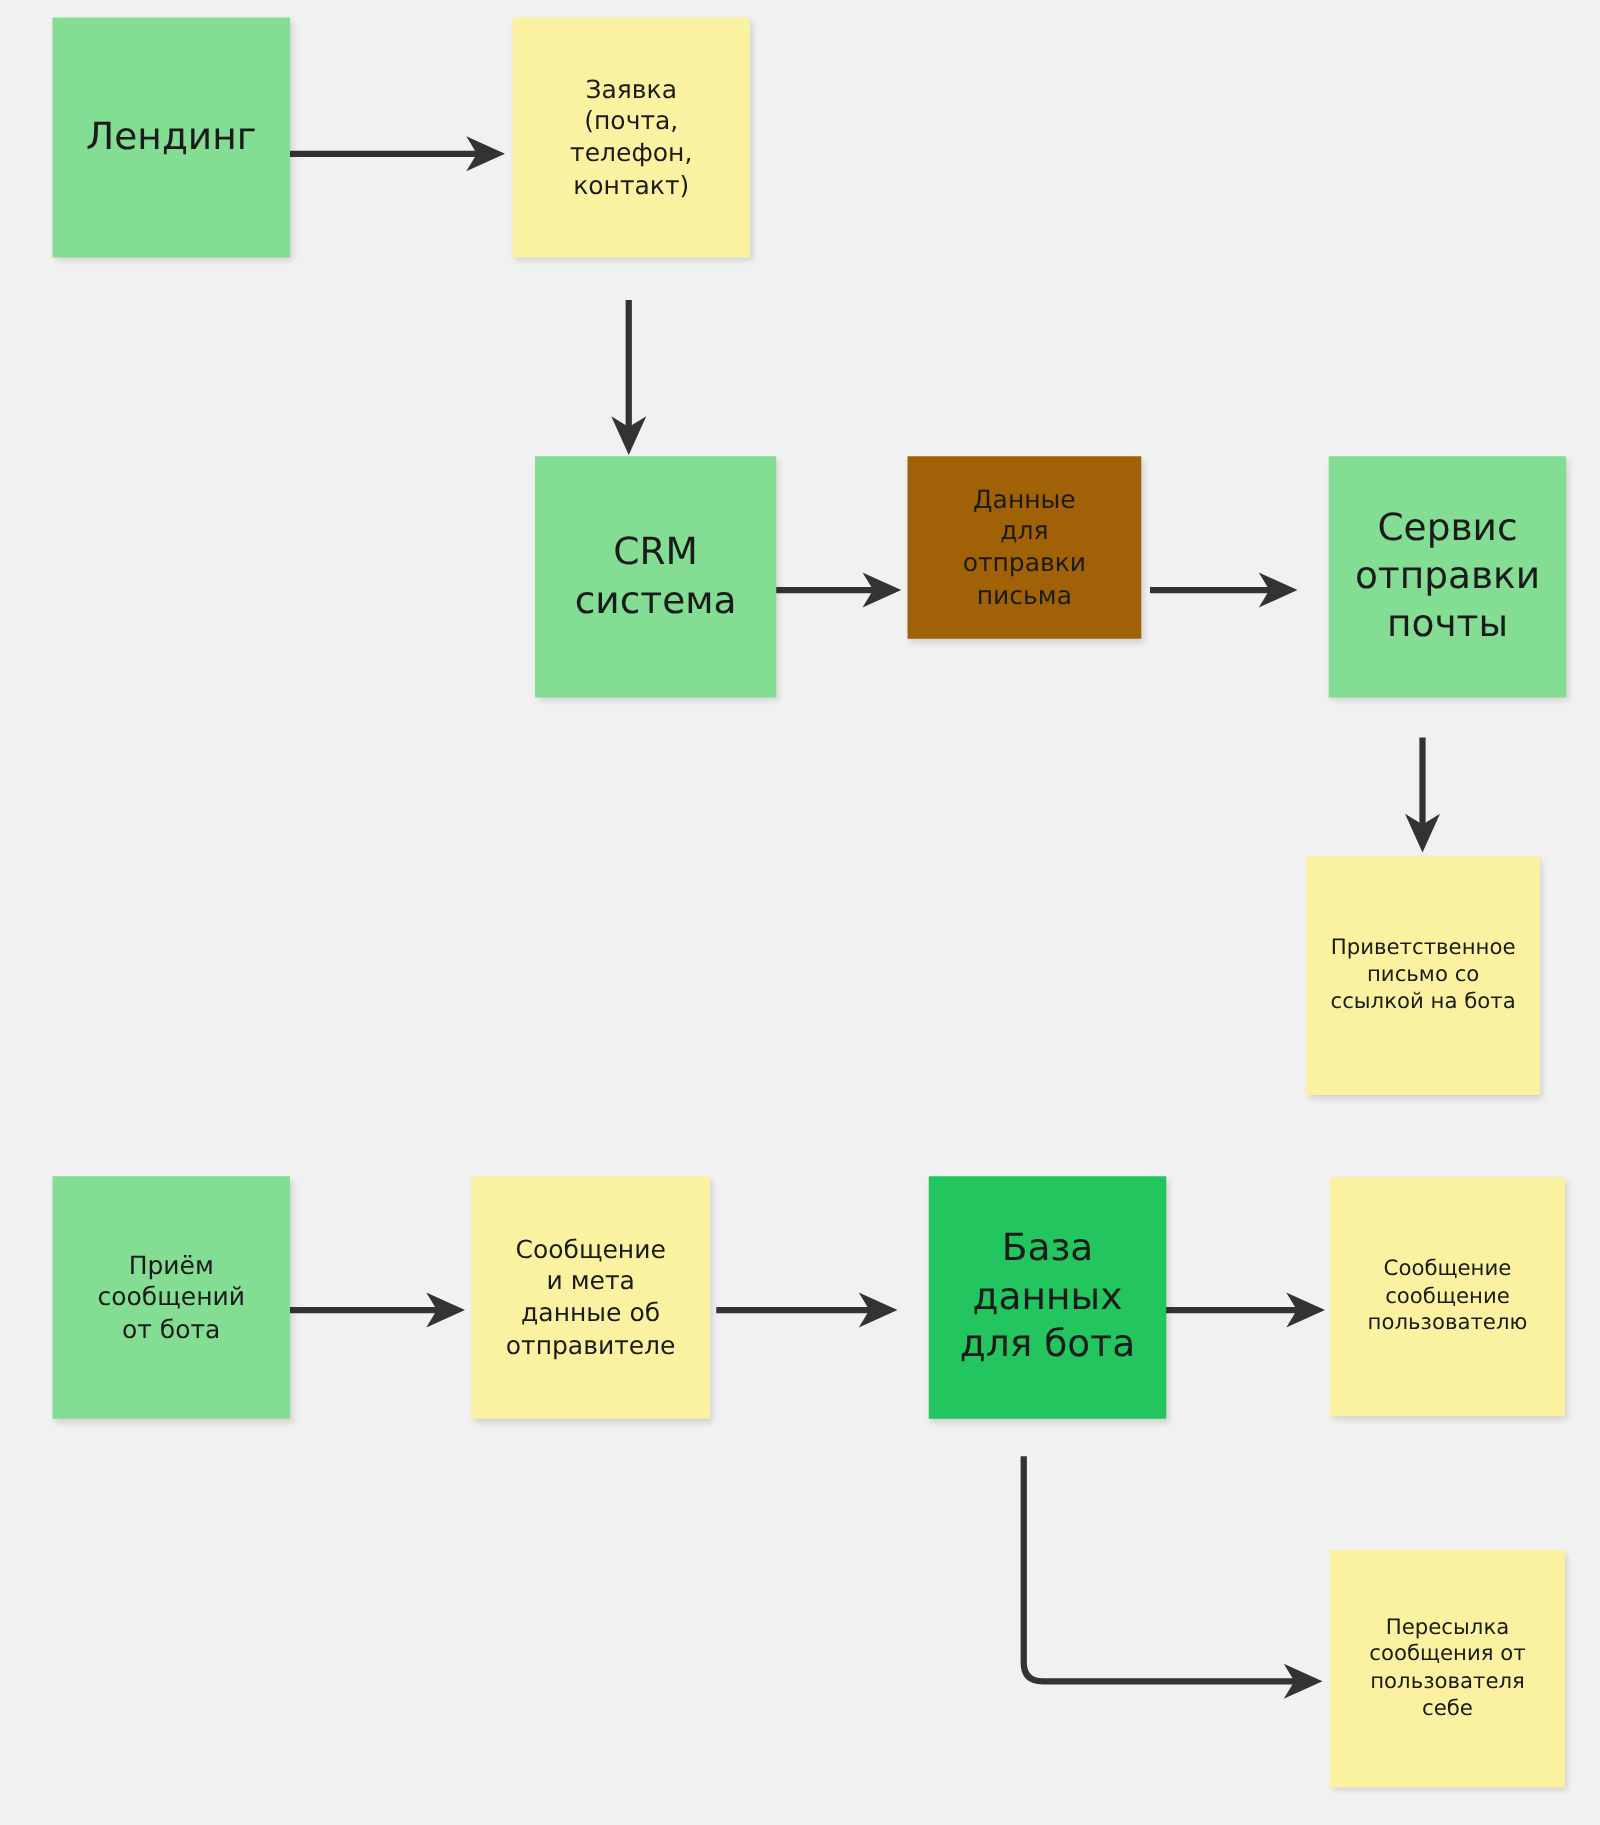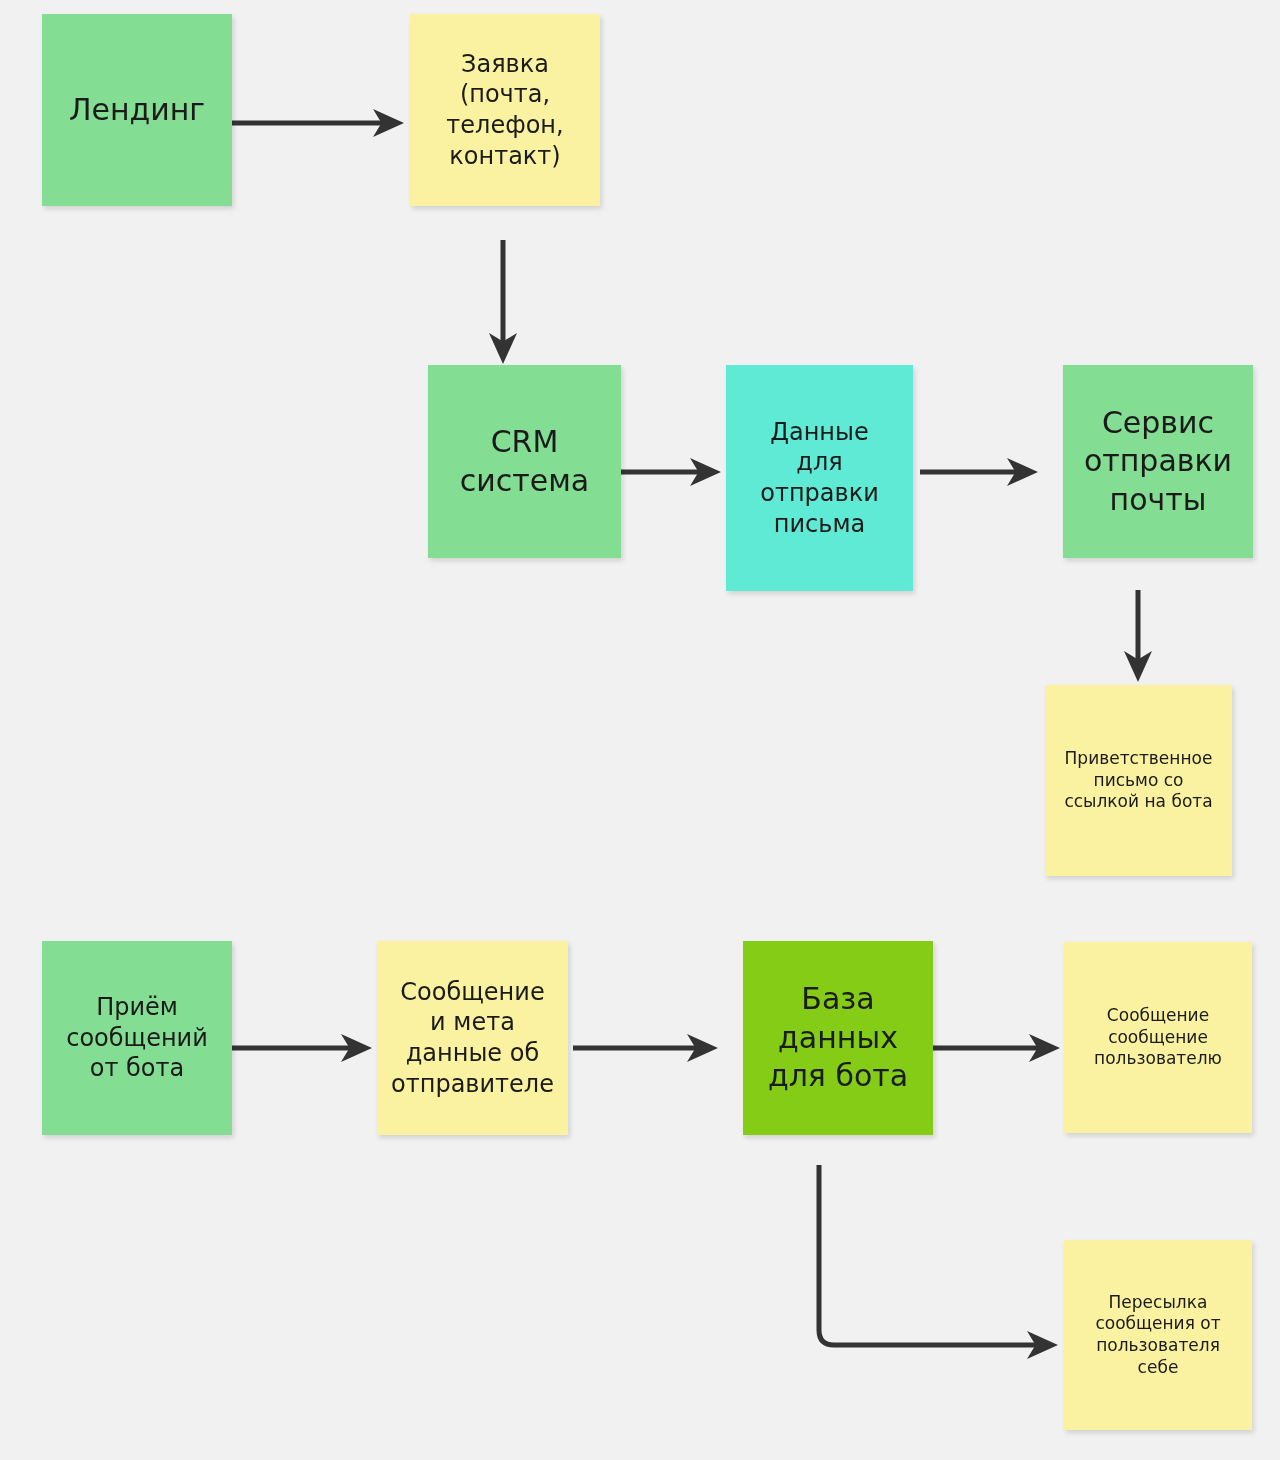--- a/index.html
+++ b/index.html
@@ -36,21 +36,21 @@
     text-align: center;
     color: #1b1b1b;
     line-height: 1.28;
     box-shadow: 2px 3px 5px rgba(0,0,0,0.13);
     padding: 4px 6px;
     white-space: pre-line;
   }
   .node.green { background: #83dd93; margin-left: 21px; }
   .node.yellow { background: #faf2a0; }
   .fs-lg { font-size: 30px; }
-  .fs-md { font-size: 24px; }
+  .fs-md { font-size: 20px; }
   .fs-sm { font-size: 17px; }
 </style>
 </head>
 <body style="background: rgb(241, 241, 241);">
 
 <div id="canvas">
 
   <svg id="edges" viewBox="0 0 1280 1460" width="1280" height="1460">
     <defs>
       <marker id="arrowhead" markerWidth="7" markerHeight="7" refX="4.0" refY="3.0" orient="auto" markerUnits="strokeWidth">
@@ -74,21 +74,21 @@
   <div class="node green fs-lg" style="left: 21px; top: 14px; width: 190px; height: 192px; background: rgb(131, 221, 147); color: rgb(27, 27, 27);">Лендинг</div>
 
   <div class="node yellow fs-md" style="left: 410px; top: 14px; width: 190px; height: 192px; background: rgb(250, 242, 160); color: rgb(27, 27, 27);">Заявка
 (почта,
 телефон,
 контакт)</div>
 
   <div class="node green fs-lg" style="left: 407px; top: 365px; width: 193px; height: 193px; background: rgb(131, 221, 147); color: rgb(27, 27, 27);">CRM
 система</div>
 
-  <div class="node yellow fs-md" style="left: 726px; top: 365px; width: 187px; height: 226px; background: #5eead4; color: rgb(27, 27, 27);">Данные
+  <div class="node yellow fs-md" style="left: 726px; top: 365px; width: 187px; height: 146px; background: #a16207; color: rgb(27, 27, 27);">Данные
 для
 отправки
 письма</div>
 
   <div class="node green fs-lg" style="left: 1042px; top: 365px; width: 190px; height: 193px; background: rgb(131, 221, 147); color: rgb(27, 27, 27);">Сервис
 отправки
 почты</div>
 
   <div class="node yellow fs-sm" style="left: 1045px; top: 685px; width: 187px; height: 191px; background: rgb(250, 242, 160); color: rgb(27, 27, 27);">Приветственное
 письмо со
@@ -96,21 +96,21 @@
 
   <div class="node green fs-md" style="left: 21px; top: 941px; width: 190px; height: 194px; background: rgb(131, 221, 147); color: rgb(27, 27, 27);">Приём
 сообщений
 от бота</div>
 
   <div class="node yellow fs-md" style="left: 377px; top: 941px; width: 191px; height: 194px; background: rgb(250, 242, 160); color: rgb(27, 27, 27);">Сообщение
 и мета
 данные об
 отправителе</div>
 
-  <div class="node green fs-lg" style="left: 722px; top: 941px; width: 190px; height: 194px; background: #84cc16; color: rgb(27, 27, 27);">База
+  <div class="node green fs-lg" style="left: 722px; top: 941px; width: 190px; height: 194px; background: #22c55e; color: rgb(27, 27, 27);">База
 данных
 для бота</div>
 
   <div class="node yellow fs-sm" style="left: 1064px; top: 942px; width: 188px; height: 191px; background: rgb(250, 242, 160); color: rgb(27, 27, 27);">Сообщение
 сообщение
 пользователю</div>
 
   <div class="node yellow fs-sm" style="left: 1064px; top: 1240px; width: 188px; height: 190px; background: rgb(250, 242, 160); color: rgb(27, 27, 27);">Пересылка
 сообщения от
 пользователя

